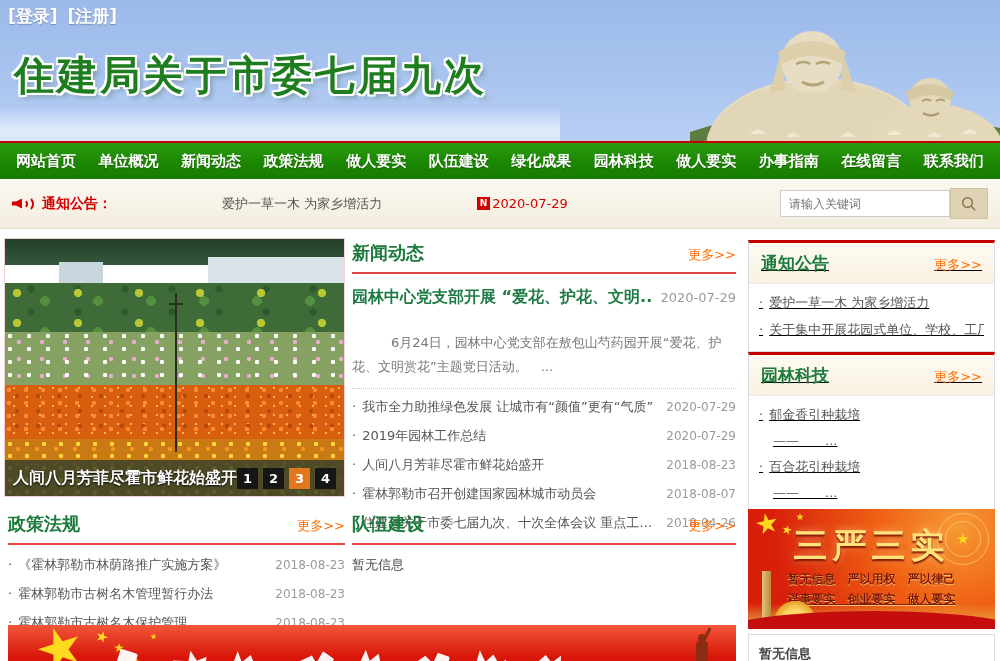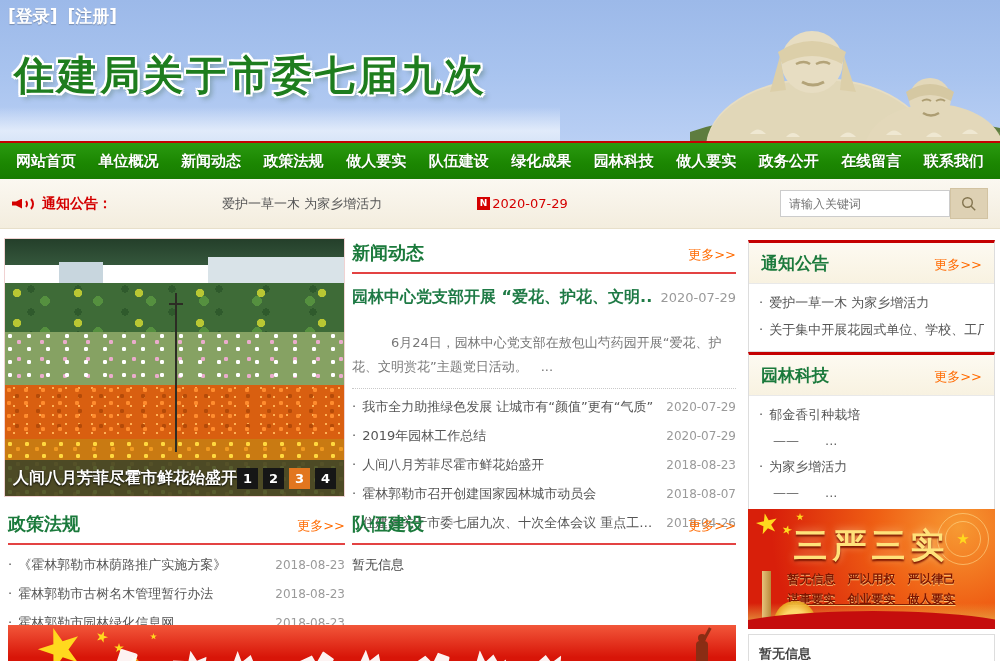--- a/index.html
+++ b/index.html
@@ -92,21 +92,21 @@
   .featured-title { flex:1; font-size:16px; font-weight:bold; color:#1e7a45; white-space:nowrap; overflow:hidden; cursor:pointer; }
   .featured-date { font-size:13px; color:#9a9a9a; margin-left:8px; }
   .featured-summary { margin-top:23px; font-size:13px; color:#777; line-height:1.85; text-indent:3em; }
   .dotted-divider { border-bottom:1px dotted #c9c9c9; margin:9px 0 3px; }
   .news-list .row, .plain-list .row { display:flex; align-items:center; height:29px; }
   .row-title { flex:1; font-size:13px; color:#555; white-space:nowrap; overflow:hidden; text-overflow:ellipsis; cursor:pointer; }
   .row-title::before { content:"·"; margin-right:6px; color:#555; }
   .row-date { font-size:12px; color:#9a9a9a; margin-left:10px; }
 
   
-  .side-box { position:absolute; left:748px; width:247px; background:#fff; border:1px solid #ddd; border-top:3px solid #c40000; }
+  .side-box { position:absolute; left:748px; width:247px; background:#fff; border:1px solid #ddd; border-top:3px solid #c40000;text-decoration:underline; }
   .box-head { display:flex; align-items:baseline; justify-content:space-between; padding:9px 12px 8px;
     background:linear-gradient(180deg,#fdfaf1,#f8f2e1); border-bottom:1px solid #e9e9e9; }
   .box-title { font-size:17px; font-weight:bold; color:#1b7a3c; }
   .box-body { padding:5px 10px 8px; }
   .box-item { font-size:13px; color:#555; line-height:27px; white-space:nowrap; overflow:hidden; cursor:pointer; }
   .box-item::before { content:"·"; margin-right:6px; }
   .box-sub { font-size:13px; color:#666; line-height:25px; padding-left:14px; }
 
   
   .policy { position:absolute; left:8px; top:512px; width:337px; }
@@ -191,21 +191,21 @@
   <div class="nav">
     <span class="nav-item">网站首页</span>
     <span class="nav-item">单位概况</span>
     <span class="nav-item">新闻动态</span>
     <span class="nav-item">政策法规</span>
     <span class="nav-item">做人要实</span>
     <span class="nav-item">队伍建设</span>
     <span class="nav-item">绿化成果</span>
     <span class="nav-item">园林科技</span>
     <span class="nav-item">做人要实</span>
-    <span class="nav-item">政务公开</span>
+    <span class="nav-item">办事指南</span>
     <span class="nav-item">在线留言</span>
     <span class="nav-item">联系我们</span>
   </div>
 
   <div class="noticebar">
     <span class="speaker-icon">
         <span class="body"></span>
         <span class="wave1"></span>
         <span class="wave2"></span>
       </span>
@@ -292,42 +292,42 @@
   </div>
 
   <div class="side-box" style="top:352px;">
     <div class="box-head">
       <span class="box-title">园林科技</span>
       <span class="more-link">更多&gt;&gt;</span>
     </div>
     <div class="box-body">
       <div class="box-item">郁金香引种栽培</div>
       <div class="box-sub">——　　...</div>
-      <div class="box-item">为家乡增活力</div>
+      <div class="box-item">百合花引种栽培</div>
       <div class="box-sub">——　　...</div>
     </div>
   </div>
 
   <div class="policy">
     <div class="sec-head">
       <span class="sec-title">政策法规</span>
       <span class="more-link">更多&gt;&gt;</span>
     </div>
     <div class="sec-underline"></div>
     <div class="plain-list" style="margin-top:5px;">
       <div class="row">
         <span class="row-title">《霍林郭勒市林荫路推广实施方案》</span>
         <span class="row-date">2018-08-23</span>
       </div>
       <div class="row">
         <span class="row-title">霍林郭勒市古树名木管理暂行办法</span>
         <span class="row-date">2018-08-23</span>
       </div>
       <div class="row">
-        <span class="row-title">霍林郭勒市园林绿化信息网</span>
+        <span class="row-title">霍林郭勒市古树名木保护管理</span>
         <span class="row-date">2018-08-23</span>
       </div>
     </div>
   </div>
 
   <div class="team">
     <div class="sec-head">
       <span class="sec-title">队伍建设</span>
       <span class="more-link">更多&gt;&gt;</span>
     </div>

